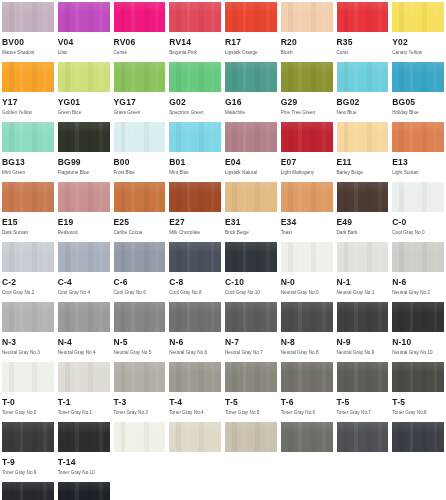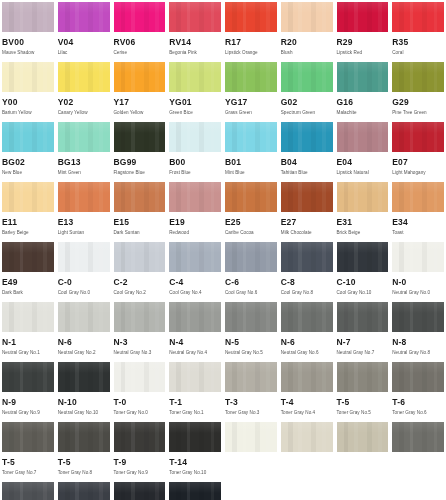--- a/index.html
+++ b/index.html
@@ -125,53 +125,31 @@
         <div class="band b1"></div>
         <div class="band b2"></div>
         <div class="band b3"></div>
         <div class="band b4"></div>
         <div class="gloss"></div>
       </div>
       <div class="code">R20</div>
       <div class="name">Blush</div>
     </div>
     <div class="cell">
-      <div class="swatch" style="background: rgb(208, 19, 61);">
-        <div class="band b1"></div>
-        <div class="band b2"></div>
-        <div class="band b3"></div>
-        <div class="band b4"></div>
-        <div class="gloss"></div>
-      </div>
-      <div class="code">R29</div>
-      <div class="name">Lipstick Red</div>
-    </div>
-    <div class="cell">
       <div class="swatch" style="background: rgb(232, 51, 60);">
         <div class="band b1"></div>
         <div class="band b2"></div>
         <div class="band b3"></div>
         <div class="band b4"></div>
         <div class="gloss"></div>
       </div>
       <div class="code">R35</div>
       <div class="name">Coral</div>
     </div>
     <div class="cell">
-      <div class="swatch" style="background: rgb(246, 238, 196);">
-        <div class="band b1"></div>
-        <div class="band b2"></div>
-        <div class="band b3"></div>
-        <div class="band b4"></div>
-        <div class="gloss"></div>
-      </div>
-      <div class="code">Y00</div>
-      <div class="name">Barium Yellow</div>
-    </div>
-    <div class="cell">
       <div class="swatch" style="background: rgb(247, 224, 92);">
         <div class="band b1"></div>
         <div class="band b2"></div>
         <div class="band b3"></div>
         <div class="band b4"></div>
         <div class="gloss"></div>
       </div>
       <div class="code">Y02</div>
       <div class="name">Canary Yellow</div>
     </div>
@@ -246,20 +224,31 @@
         <div class="band b1"></div>
         <div class="band b2"></div>
         <div class="band b3"></div>
         <div class="band b4"></div>
         <div class="gloss"></div>
       </div>
       <div class="code">BG02</div>
       <div class="name">New Blue</div>
     </div>
     <div class="cell">
+      <div class="swatch" style="background: rgb(58, 167, 200);">
+        <div class="band b1"></div>
+        <div class="band b2"></div>
+        <div class="band b3"></div>
+        <div class="band b4"></div>
+        <div class="gloss"></div>
+      </div>
+      <div class="code">BG05</div>
+      <div class="name">Holiday Blue</div>
+    </div>
+    <div class="cell">
       <div class="swatch" style="background: rgb(141, 220, 194);">
         <div class="band b1"></div>
         <div class="band b2"></div>
         <div class="band b3"></div>
         <div class="band b4"></div>
         <div class="gloss"></div>
       </div>
       <div class="code">BG13</div>
       <div class="name">Mint Green</div>
     </div>
@@ -288,31 +277,20 @@
     <div class="cell">
       <div class="swatch" style="background: rgb(126, 214, 230);">
         <div class="band b1"></div>
         <div class="band b2"></div>
         <div class="band b3"></div>
         <div class="band b4"></div>
         <div class="gloss"></div>
       </div>
       <div class="code">B01</div>
       <div class="name">Mint Blue</div>
-    </div>
-    <div class="cell">
-      <div class="swatch" style="background: rgb(39, 150, 184);">
-        <div class="band b1"></div>
-        <div class="band b2"></div>
-        <div class="band b3"></div>
-        <div class="band b4"></div>
-        <div class="gloss"></div>
-      </div>
-      <div class="code">B04</div>
-      <div class="name">Tahitian Blue</div>
     </div>
     <div class="cell">
       <div class="swatch" style="background: rgb(178, 129, 136);">
         <div class="band b1"></div>
         <div class="band b2"></div>
         <div class="band b3"></div>
         <div class="band b4"></div>
         <div class="gloss"></div>
       </div>
       <div class="code">E04</div>

